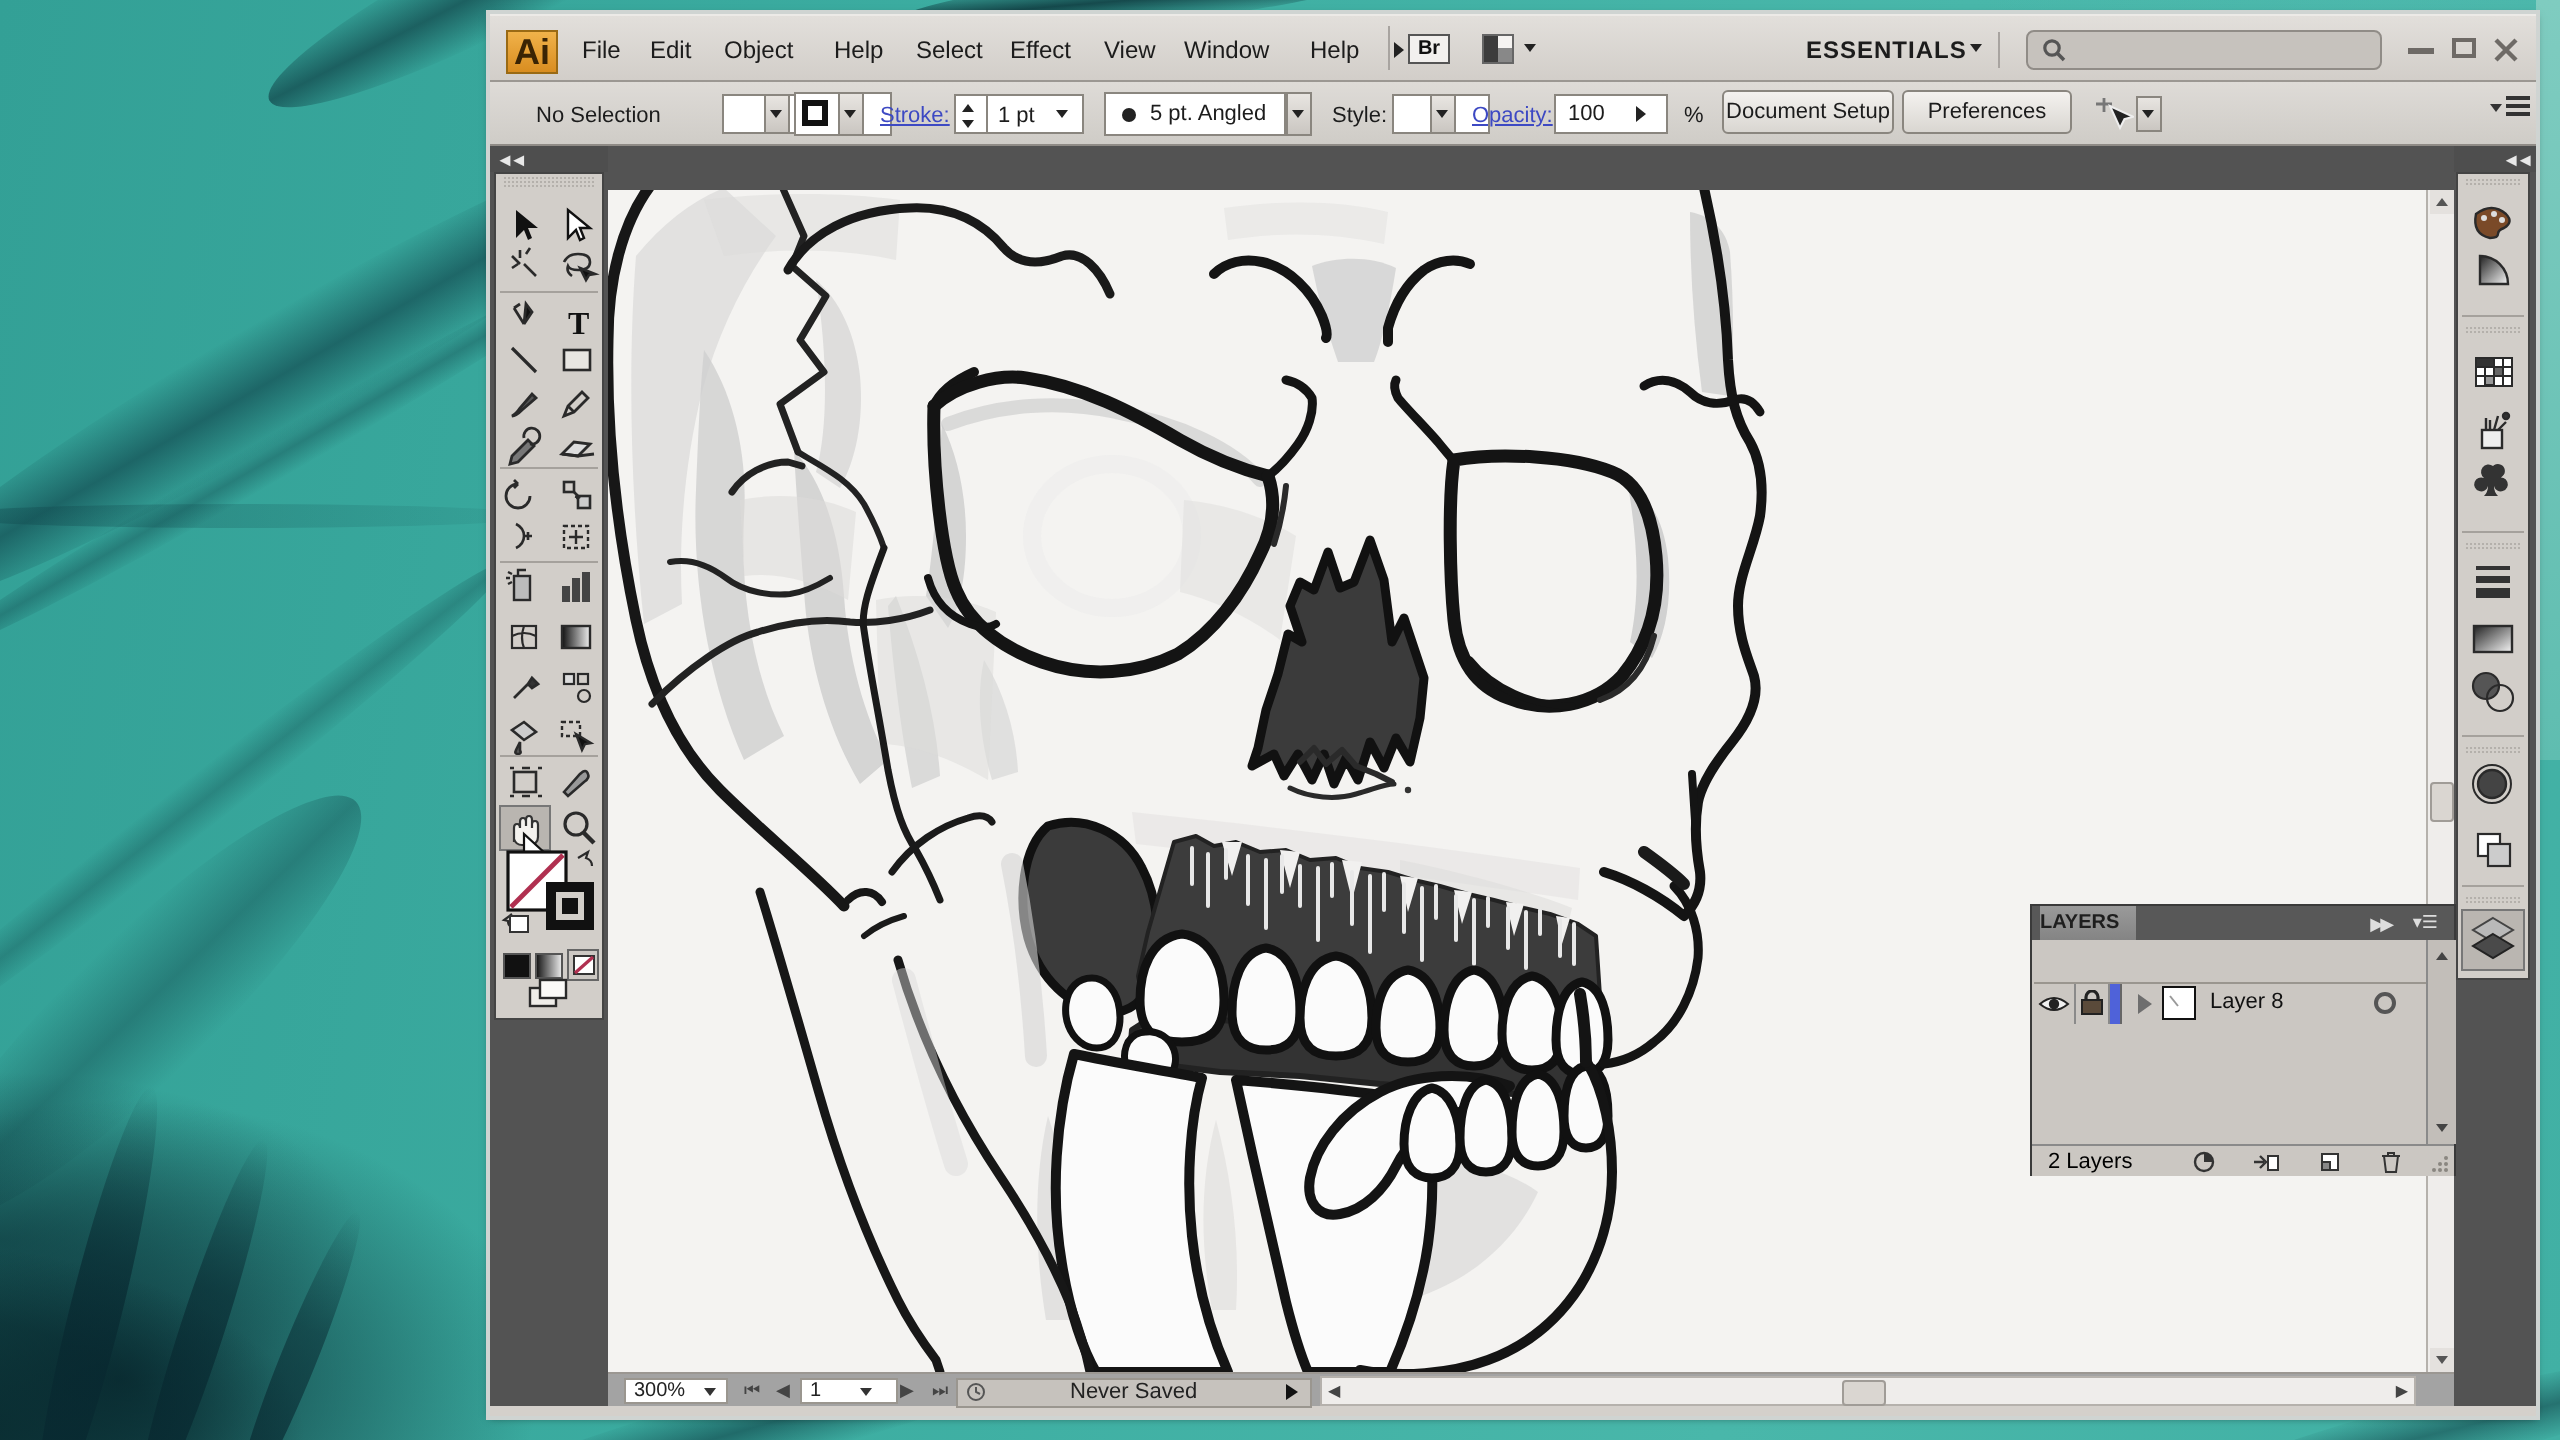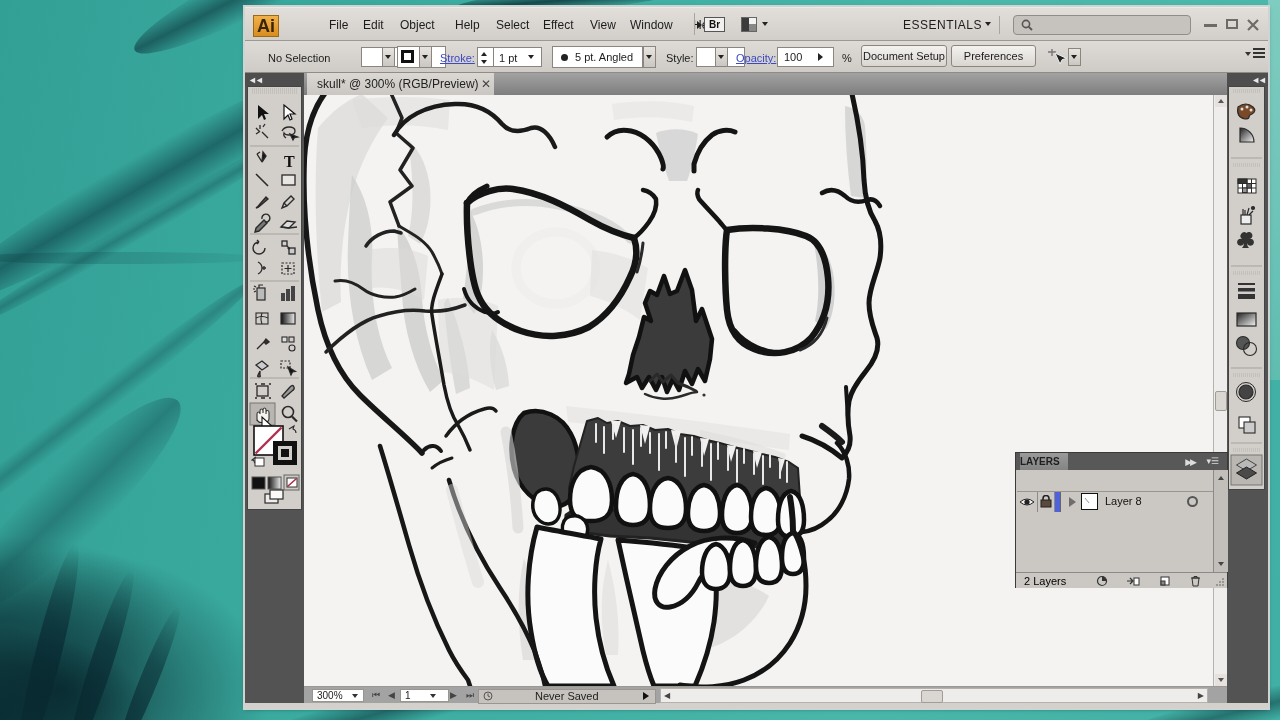--- a/index.html
+++ b/index.html
@@ -16,21 +16,21 @@
   .streak{position:absolute;border-radius:50%;}
   
   #win{position:absolute;left:245px;top:7px;width:1023px;height:701px;
        background:#d4d0cb;box-shadow:0 0 0 2px #cfd4d2, 0 1px 4px rgba(0,0,0,.5);}
   
   #menubar{position:absolute;left:0;top:0;width:100%;height:33px;border-top:1px solid #eceae7;box-sizing:border-box;
       background:linear-gradient(#e2dfdb,#d2cec9);font-size:12px;color:#1c1c1c;}
   #ailogo{position:absolute;left:8px;top:7px;width:26px;height:22px;
       background:linear-gradient(#f0b24a,#d98d20);border:1px solid #9a6a14;box-sizing:border-box;
       color:#3a2404;font-weight:bold;font-size:18px;text-align:center;line-height:20px;}
-  .menu{position:absolute;top:10px;margin-left:38px;}
+  .menu{position:absolute;top:10px;}
   
   #ctrlbar{position:absolute;left:0;top:33px;width:100%;height:33px;
       background:linear-gradient(#dedbd7,#cfccc7);border-top:1px solid #9b9792;border-bottom:1px solid #8f8b86;
       box-sizing:border-box;font-size:11px;color:#1c1c1c;}
   .vlab{position:absolute;top:11px;}
   .blue{color:#3d49c3;text-decoration:underline;}
   .wbox{position:absolute;background:#fff;border:1px solid #8a867f;box-sizing:border-box;padding-left:47px;}
   .btn{position:absolute;background:linear-gradient(#f4f2ef,#d9d6d1);border:1px solid #8a867f;
        border-radius:3px;box-sizing:border-box;text-align:center;font-size:11px;color:#1c1c1c;}
   .drop{position:absolute;width:13px;background:linear-gradient(#e8e5e1,#cac6c1);border:1px solid #8a867f;box-sizing:border-box;}
@@ -98,21 +98,21 @@
     <span class="menu" style="left:410px">Help</span>
     <div class="abs" style="left:449px;top:5px;width:1px;height:22px;background:#a8a4a0"></div>
 
     <div class="abs" style="left:452px;top:13px;width:0;height:0;border-top:4px solid transparent;border-bottom:4px solid transparent;border-left:5px solid #222"></div>
     <div class="abs" style="left:459px;top:9px;width:21px;height:15px;background:#f2f0ee;border:1px solid #555;box-sizing:border-box;font-size:10px;font-weight:bold;text-align:center;line-height:13px;color:#111">Br</div>
     <div class="abs" style="left:496px;top:9px;width:16px;height:15px;background:#f5f3f1;border:1px solid #666;box-sizing:border-box">
       <div class="abs" style="left:0;top:0;width:7px;height:13px;background:#3c3c3c"></div>
       <div class="abs" style="left:7px;top:6px;width:7px;height:7px;background:#888"></div>
     </div>
     <div class="dar" style="left:517px;top:14px"></div>
-    <span class="abs" style="left:658px;top:10px;font-weight:normal;font-size:12px;letter-spacing:.5px">ESSENTIALS</span>
+    <span class="abs" style="left:658px;top:10px;font-weight:bold;font-size:12px;letter-spacing:.5px">ESSENTIALS</span>
     <div class="dar" style="left:740px;top:14px"></div>
     <div class="abs" style="left:754px;top:8px;width:1px;height:18px;background:#a8a4a0"></div>
     <div class="abs" style="left:768px;top:7px;width:178px;height:20px;background:#c6c2bd;border:1px solid #908c87;border-radius:4px;box-sizing:border-box;">
       <svg width="14" height="14" style="position:absolute;left:6px;top:2px" viewBox="0 0 14 14">
           <circle cx="6" cy="6" r="3.6" fill="none" stroke="#555" stroke-width="1.6"></circle>
           <line x1="8.8" y1="8.8" x2="12" y2="12" stroke="#555" stroke-width="1.8"></line>
         </svg>
     </div>
 
     <div class="abs" style="left:959px;top:16px;width:13px;height:3px;background:#6e6a66"></div>
@@ -173,25 +173,20 @@
     <div class="abs" style="left:1000px;top:7px">
       <div class="dar" style="left:0;top:4px;border-top-color:#333"></div>
       <div class="abs" style="left:8px;top:0;width:12px;height:2px;background:#333"></div>
       <div class="abs" style="left:8px;top:4px;width:12px;height:2px;background:#333"></div>
       <div class="abs" style="left:8px;top:8px;width:12px;height:2px;background:#333"></div>
     </div>
   </div>
 
   <div id="main">
 
-    <div id="tabbar">
-      <div id="tab">skull* @ 300% (RGB/Preview)
-        <span style="position:absolute;left:174px;top:0px;color:#444;font-size:12px">✕</span>
-      </div>
-    </div>
 
     <div id="canvas">
       <svg id="skull" width="909" height="591" viewBox="304 95 909 591" fill="none" stroke-linecap="round" stroke-linejoin="round">
         <defs>
           <path id="noseflame" d="M645,303 L651,321 L644,317 L639,337 L633,355 L629,374 L626,383 L637,377 L642,388 L649,377 L656,390 L662,377 L667,392 L673,379 L679,390 L685,371 L692,384 L698,369 L705,381 L710,359 L712,339 L708,327 L702,309 L696,321 L692,290 L685,270 L677,291 L670,294 L664,276 L657,295 L650,291 Z"></path>
         </defs>
 
         <g fill="#cfcfcf" stroke="none">
           <path d="M318,128 C332,111 347,100 362,94 L388,118 C372,140 359,166 351,196 C343,228 339,266 341,302 L322,312 C315,245 314,180 318,128 Z" opacity=".5"></path>
           <path d="M352,175 C367,197 374,228 372,258 C370,298 377,338 392,368 L372,380 C354,340 346,290 348,245 C349,220 350,195 352,175 Z" opacity=".8"></path>

